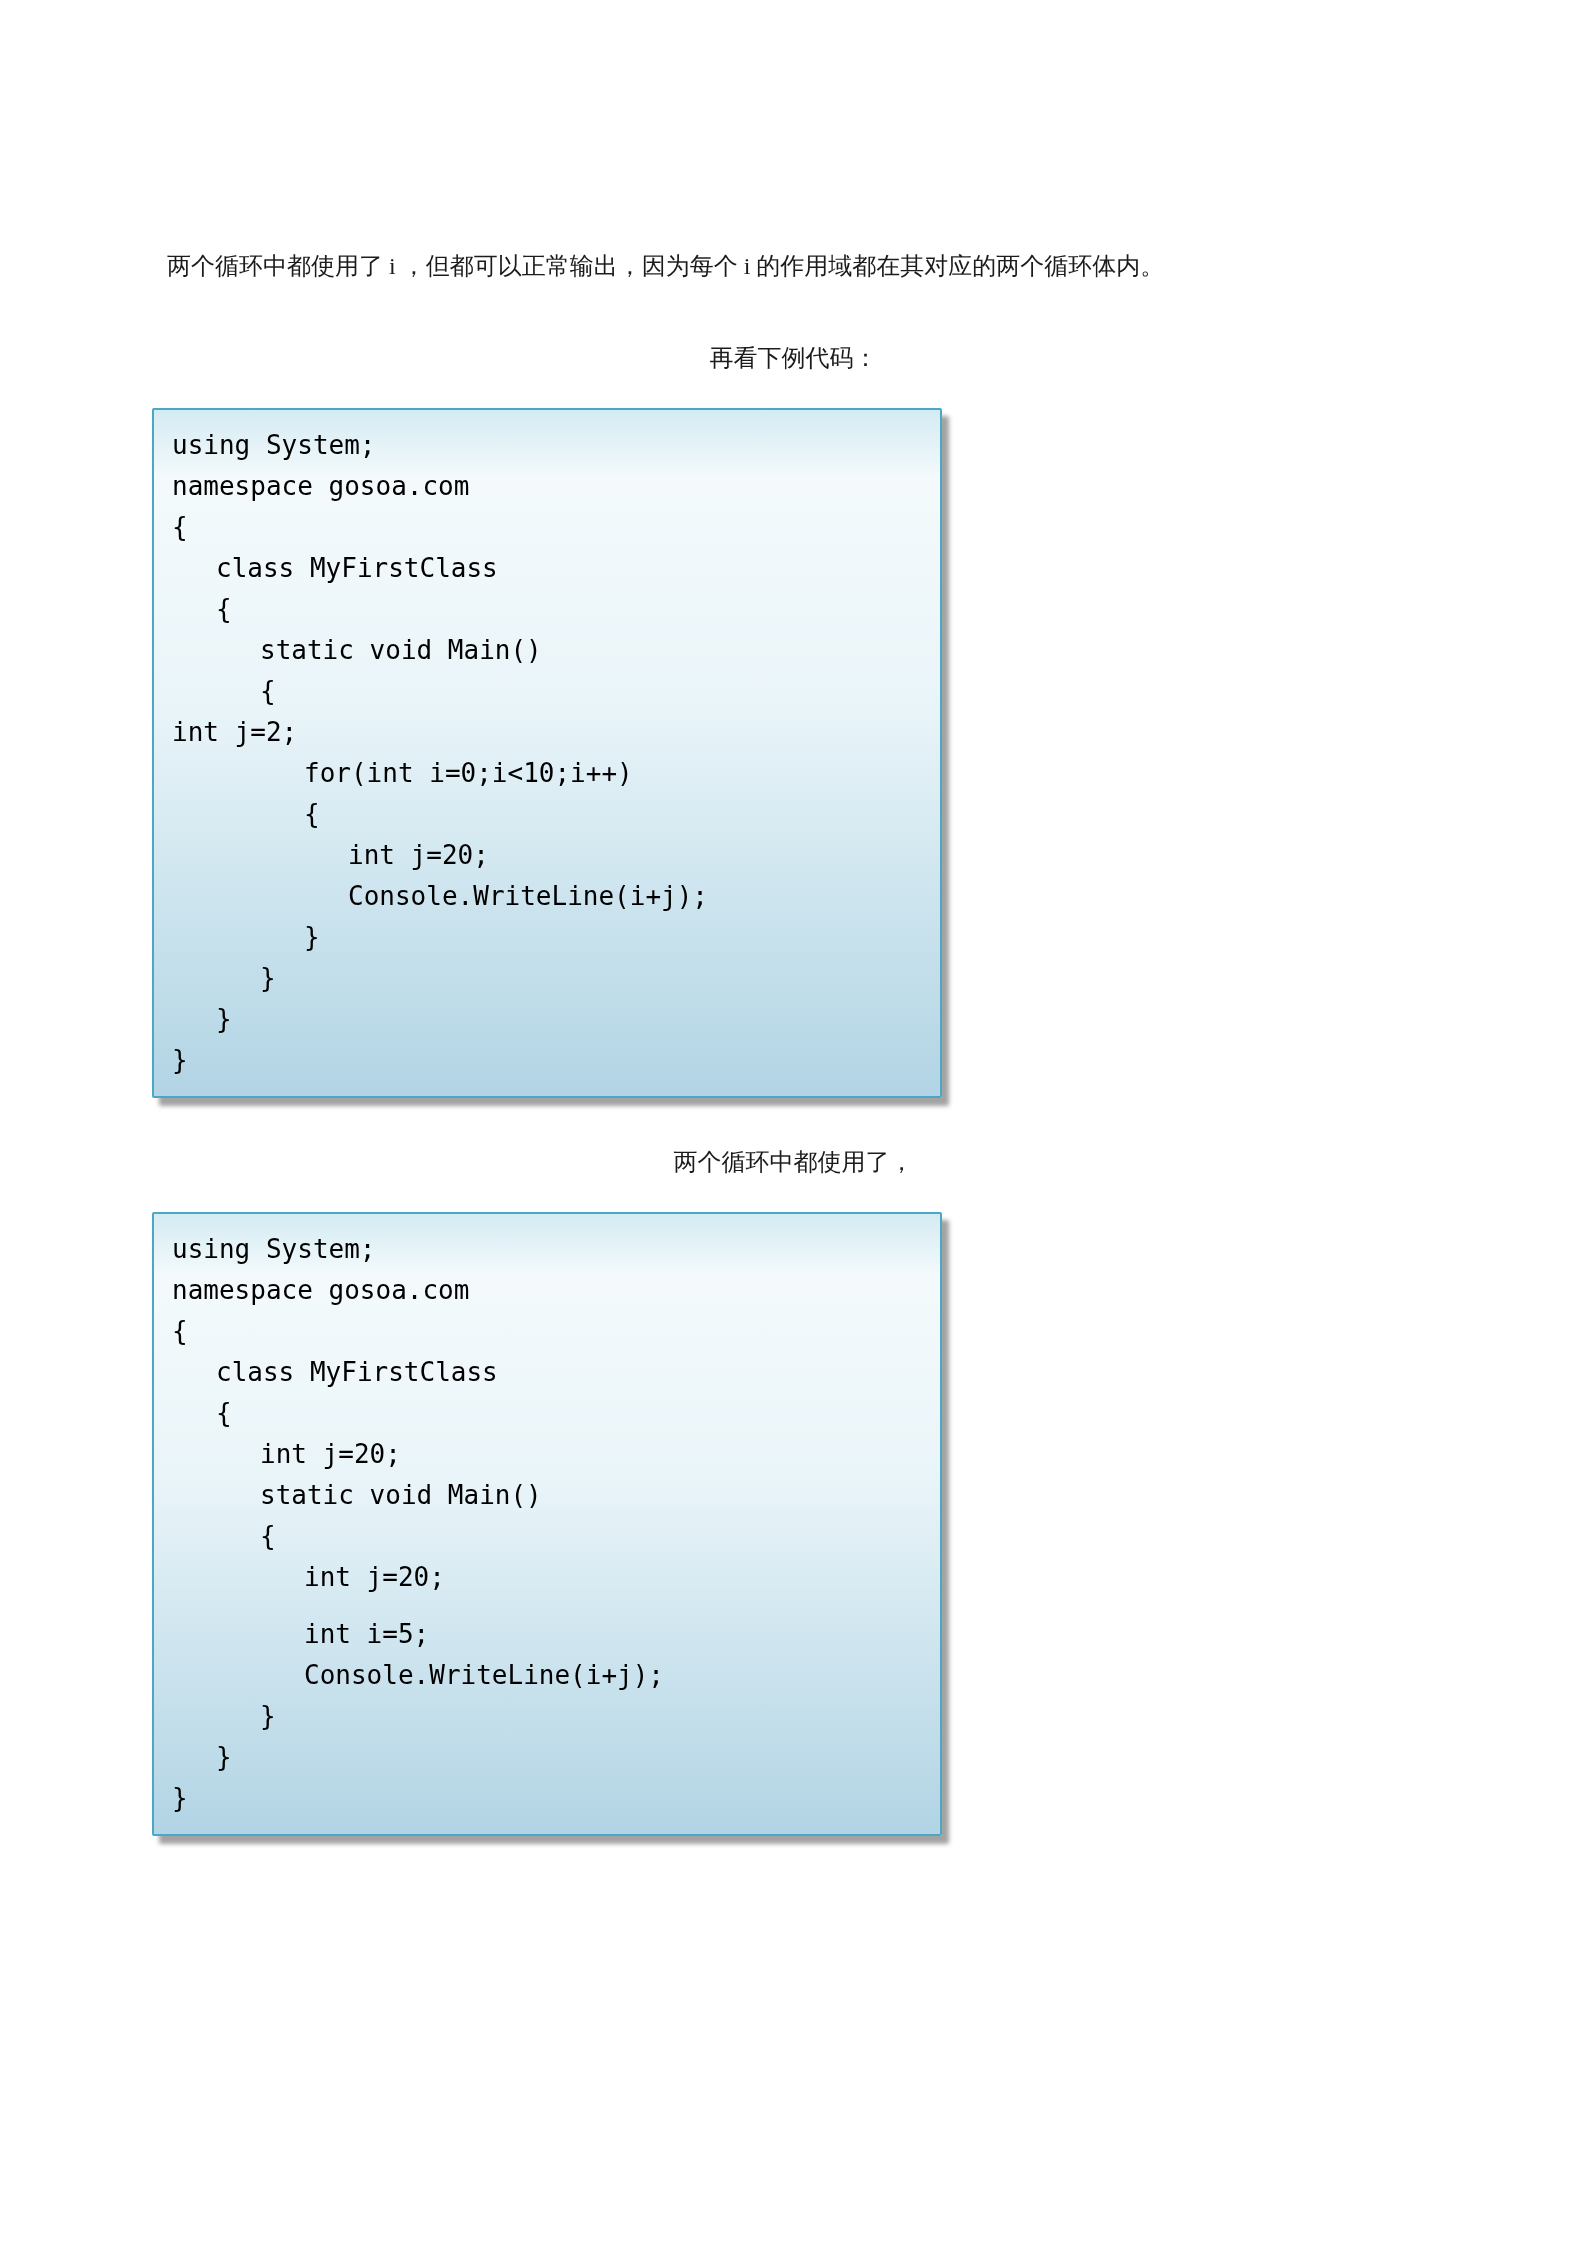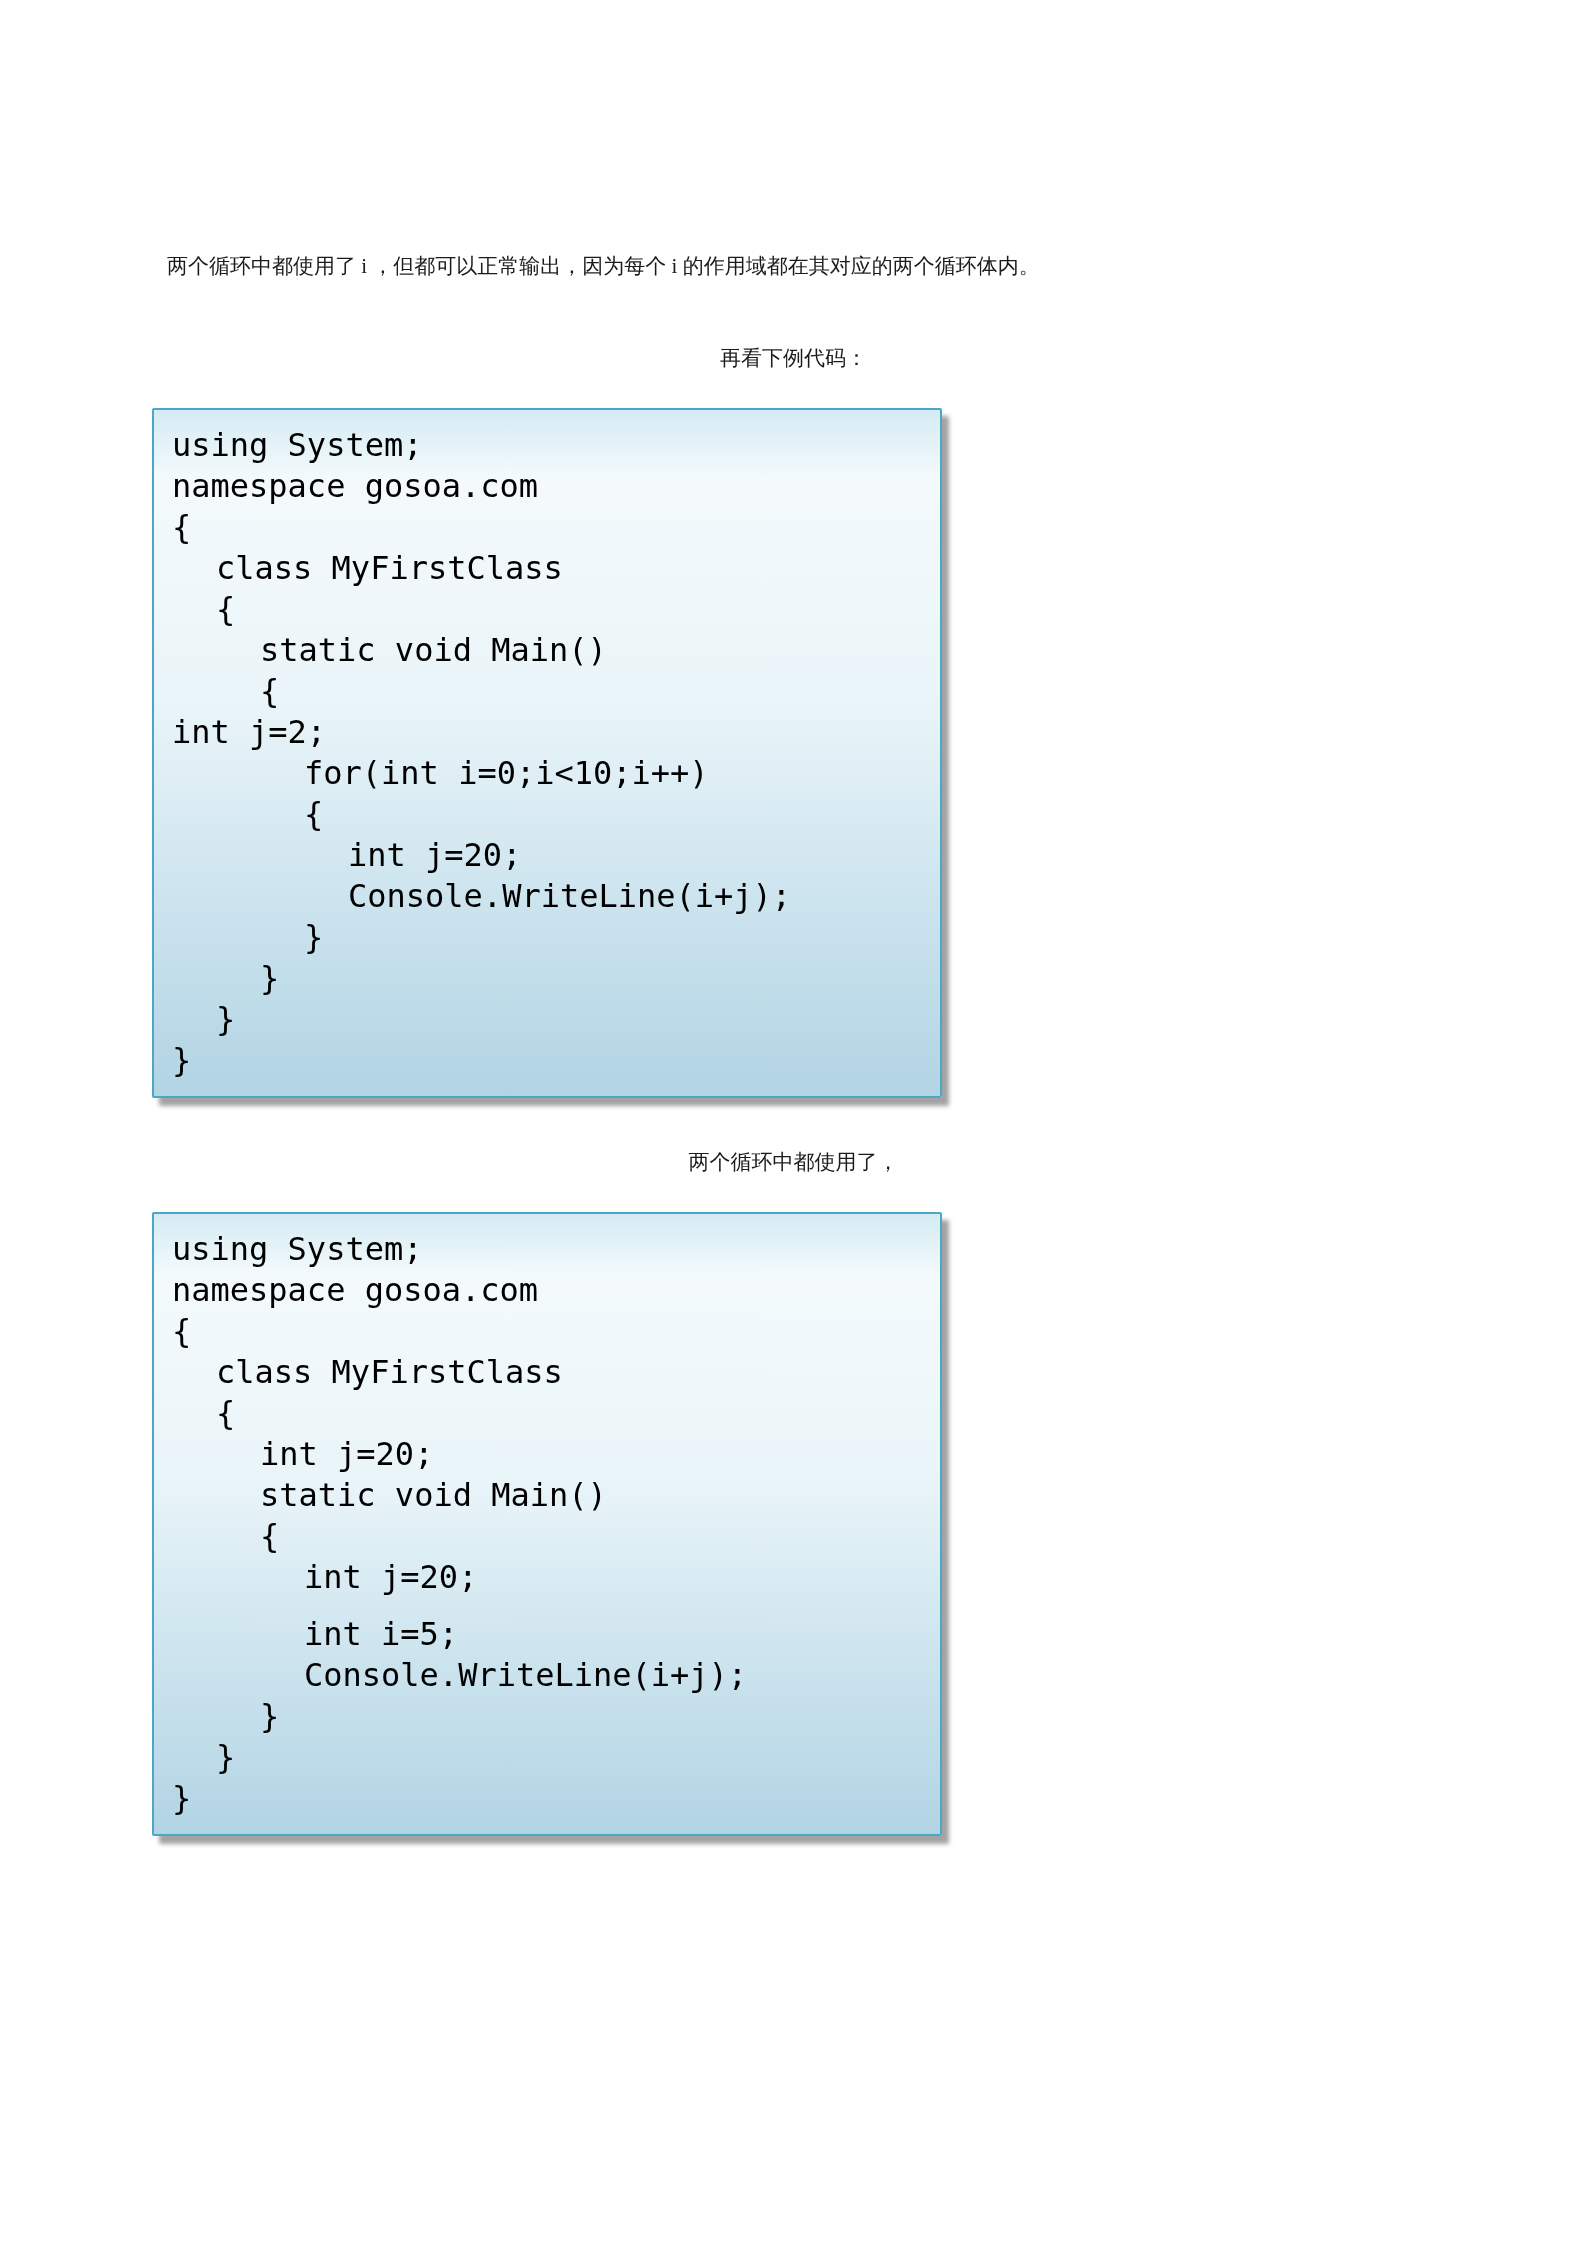--- a/index.html
+++ b/index.html
@@ -10,21 +10,21 @@
     width: 1587px;
     height: 2245px;
     background: #ffffff;
     overflow: hidden;
     font-family: "Liberation Serif", "DejaVu Serif", serif;
     color: var(--text-color, #1b1b1b);
     padding: 240px 167px 0 167px;
   }
 
   .body-text {
-    font-size: 21px;
+    font-size: 24px;
     line-height: 52px;
     text-align: justify;
     margin-bottom: 40px;
   }
 
   .lead {
     text-align: center;
     margin-bottom: 24px;
   }
 
@@ -36,21 +36,21 @@
     border-radius: 2px;
     background: linear-gradient(180deg,
       var(--box-top, #d4ebf3) 0%,
       #f4fafc 10%,
       #eaf5f9 42%,
       #c9e2ed 75%,
       var(--box-bottom, #b2d4e4) 100%);
     box-shadow: 7px 8px 4px var(--shadow-color, rgba(140,140,140,0.8));
     padding: 15px 18px;
     font-family: "DejaVu Sans Mono", monospace;
-    font-size: 32px;
+    font-size: 26px;
     color: #000000;
   }
 
   .code-line {
     line-height: 41px;
     white-space: pre;
   }
 </style>
 </head>
 <body>

